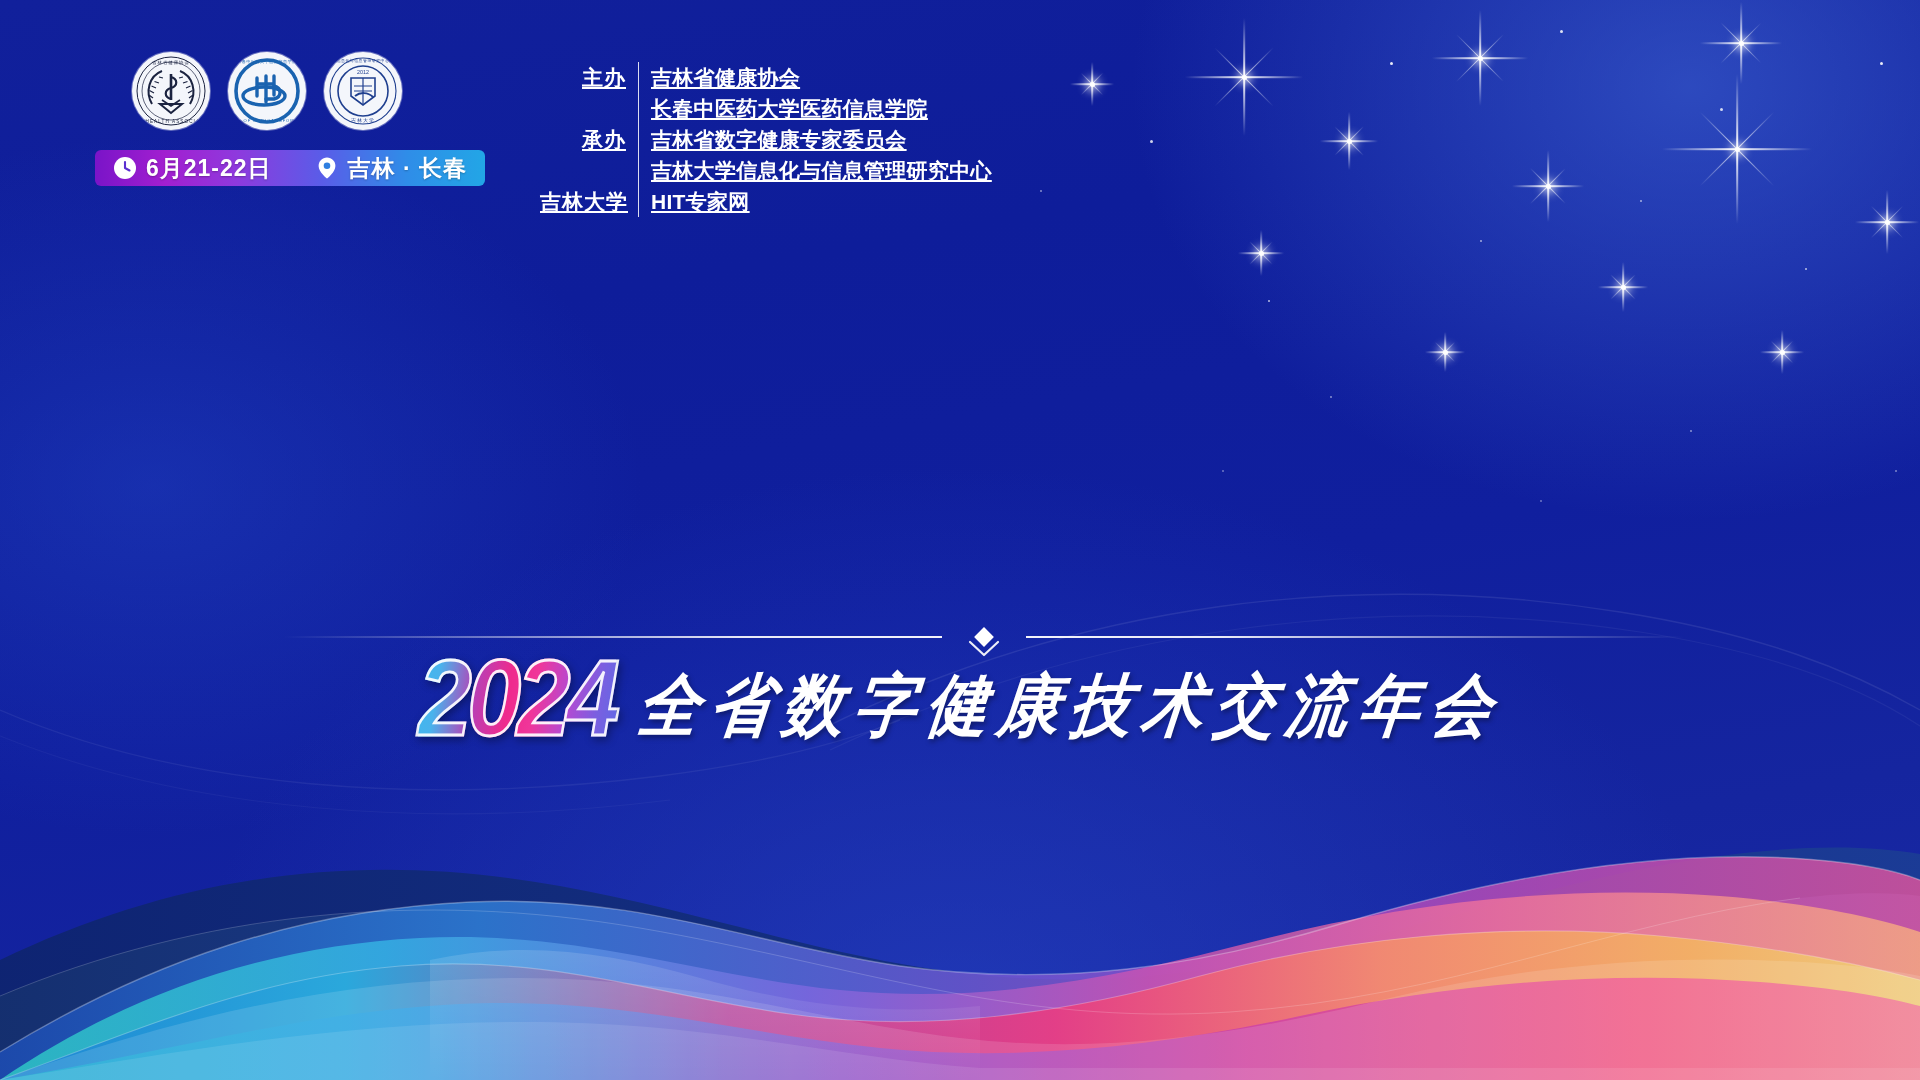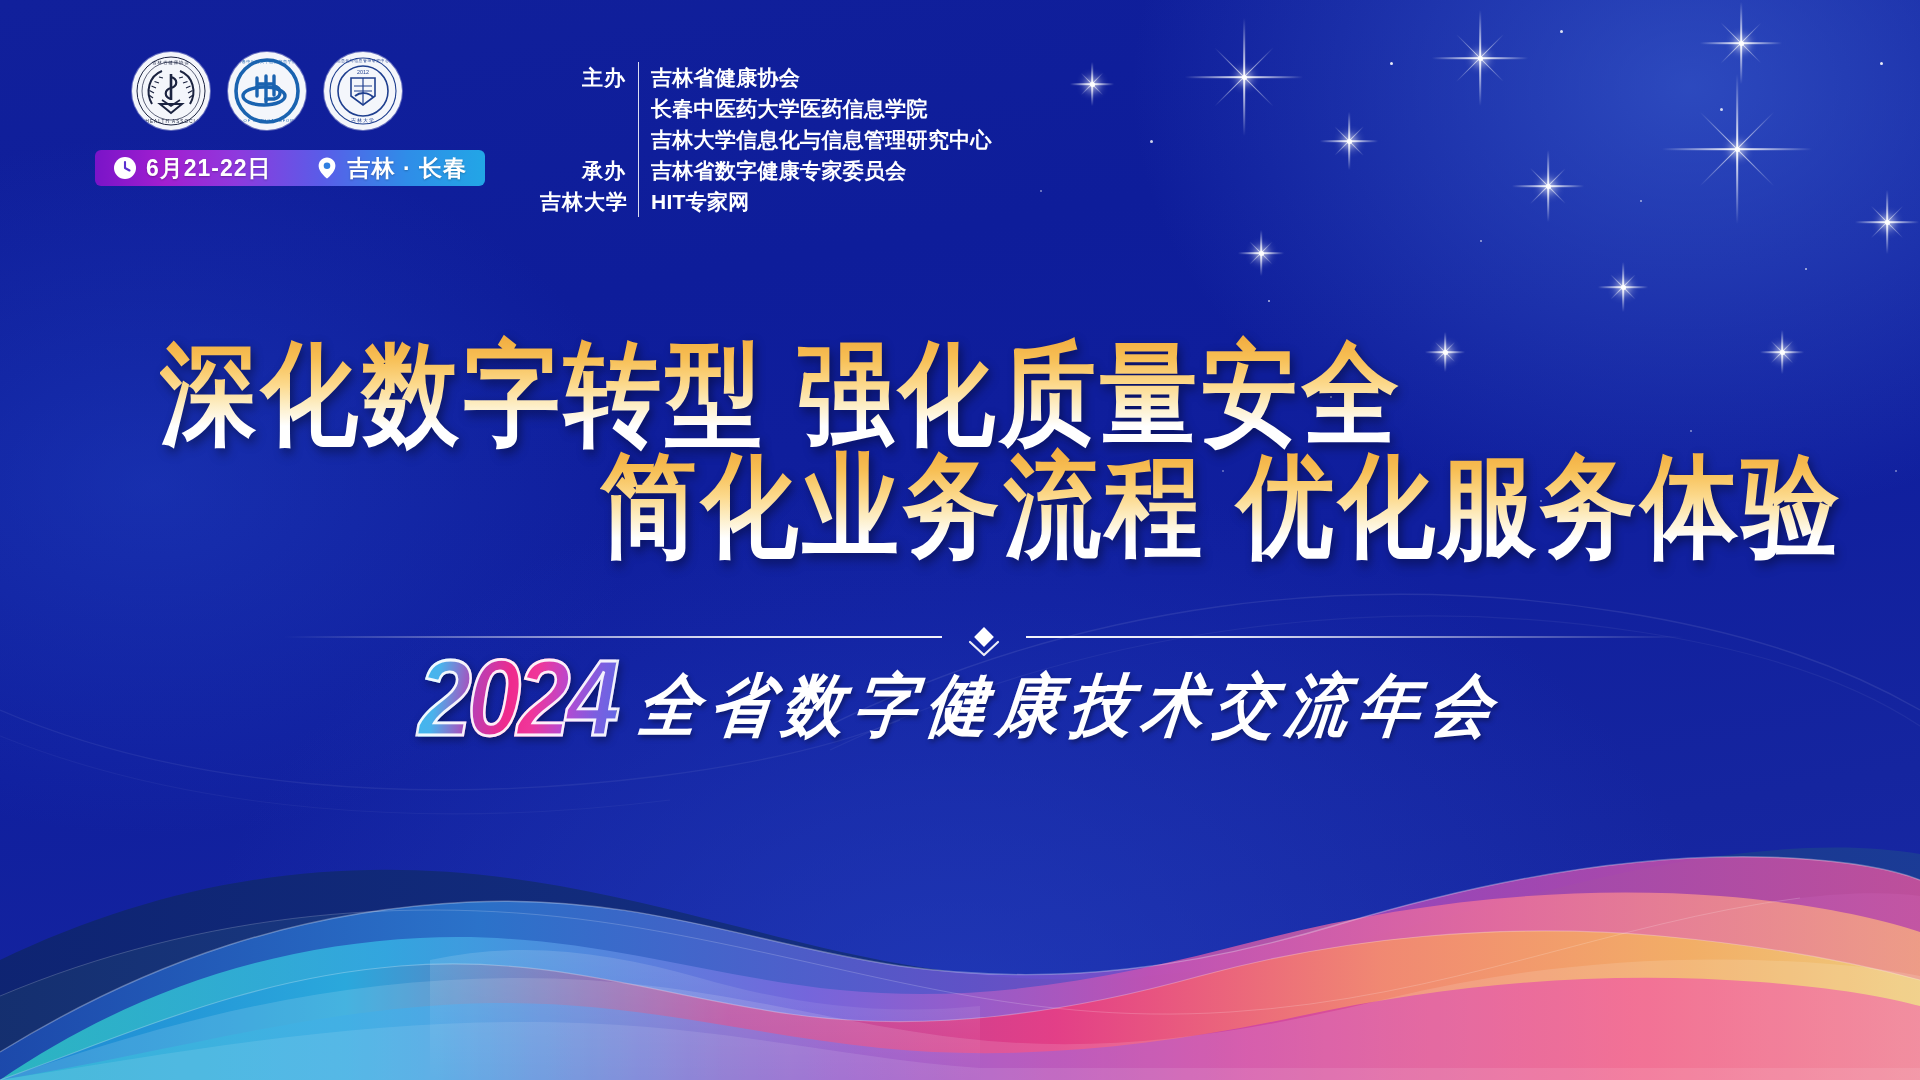--- a/index.html
+++ b/index.html
@@ -92,21 +92,21 @@
   }
   .circ-icon { width:24px; height:24px; flex:0 0 auto; }
 
   
   #orgblock {
     position:absolute; left:540px; top:62px;
     color:#ffffff;
     font-size:21px;
     line-height:31px;
   }
-  .org-row { display:flex; align-items:flex-end; height:31px; }
+  .org-row { display:flex; align-items:flex-end; height:31px;text-decoration:underline; }
   .org-label {
     width:86px; text-align:right;
     font-weight:bold;
     letter-spacing:1px;
     white-space:nowrap;
   }
   .org-rule {
     width:1px; align-self:stretch;
     background:rgba(255,255,255,.85);
     margin:0 12px;
@@ -382,41 +382,37 @@
     <div class="org-row">
       <span class="org-label">主办</span>
       <span class="org-rule"></span>
       <span class="org-val">吉林省健康协会</span>
     </div>
     <div class="org-row blank">
       <span class="org-label"></span>
       <span class="org-rule"></span>
       <span class="org-val">长春中医药大学医药信息学院</span>
     </div>
+    <div class="org-row">
+      <span class="org-label">承办</span>
+      <span class="org-rule"></span>
+      <span class="org-val">吉林省数字健康专家委员会</span>
+    </div>
     <div class="org-row blank">
       <span class="org-label"></span>
       <span class="org-rule"></span>
       <span class="org-val">吉林大学信息化与信息管理研究中心</span>
     </div>
     <div class="org-row">
-      <span class="org-label">承办</span>
-      <span class="org-rule"></span>
-      <span class="org-val">吉林省数字健康专家委员会</span>
-    </div>
-    <div class="org-row">
       <span class="org-label">吉林大学</span>
       <span class="org-rule"></span>
       <span class="org-val">HIT专家网</span>
     </div>
   </div>
 
-  <div id="headline">
-    <div class="hl-line" id="hl1">深化数字转型 强化质量安全</div>
-    <div class="hl-line" id="hl2">简化业务流程 优化服务体验</div>
-  </div>
 
   <div id="divider">
     <div class="bar"></div>
     <div class="bar right"></div>
     <div class="dia"></div>
     <svg class="chev" viewBox="0 0 32 18">
       <path d="M2,2 L16,15 L30,2" fill="none" stroke="rgba(255,255,255,.92)" stroke-width="2.2" stroke-linecap="round" stroke-linejoin="round"></path>
     </svg>
   </div>
 

